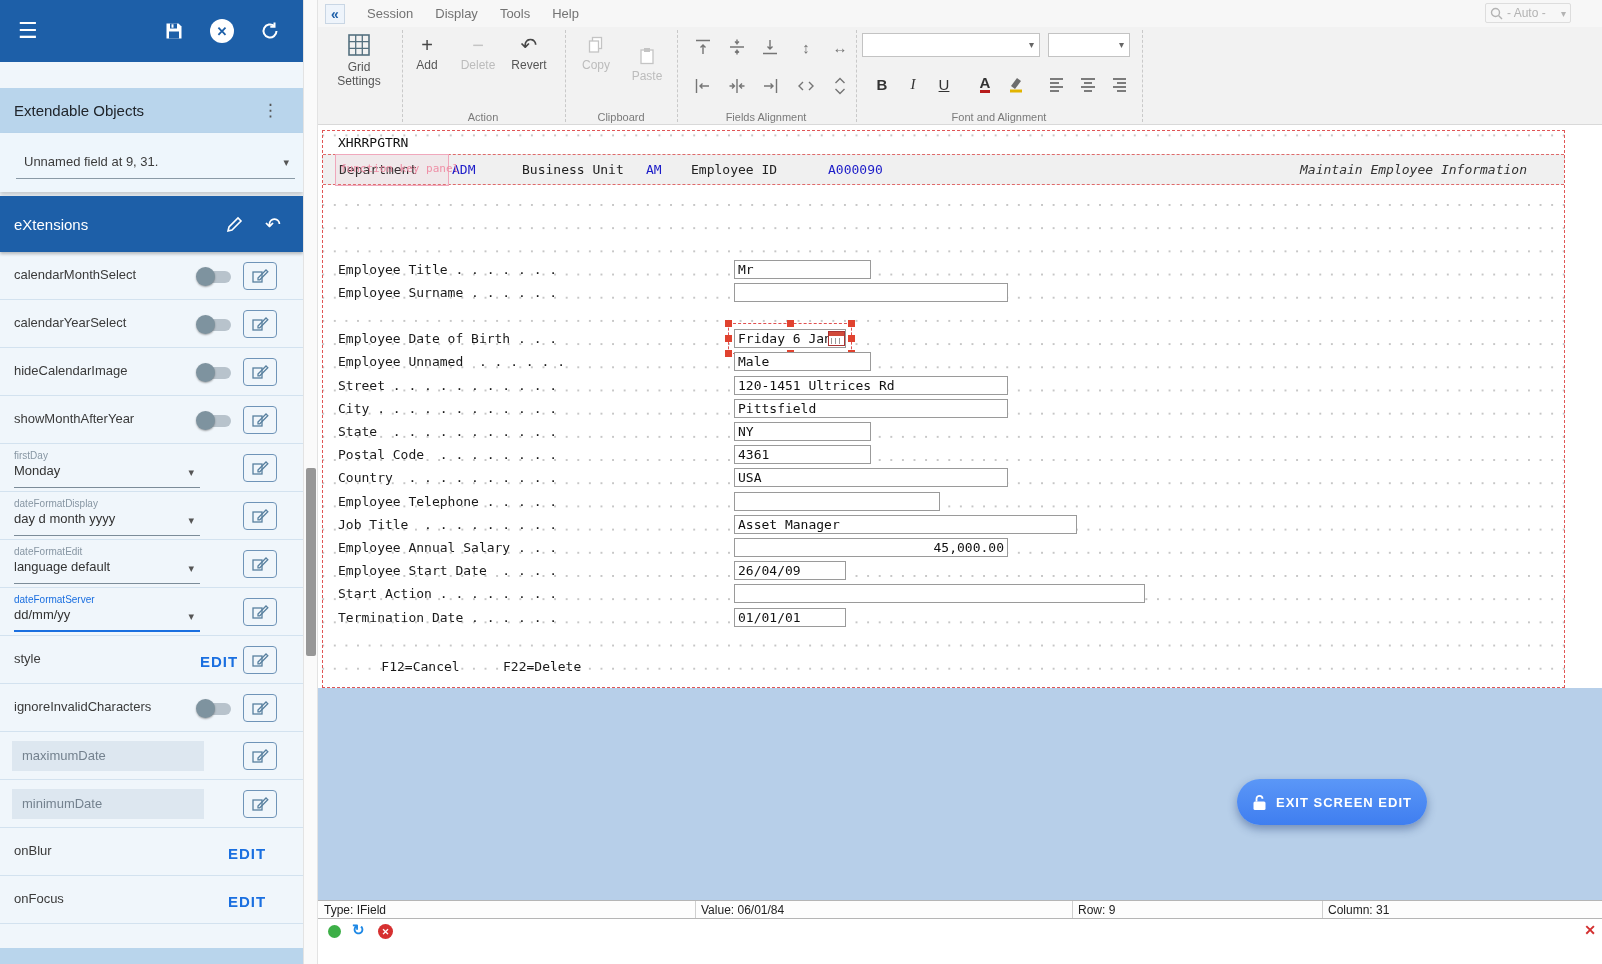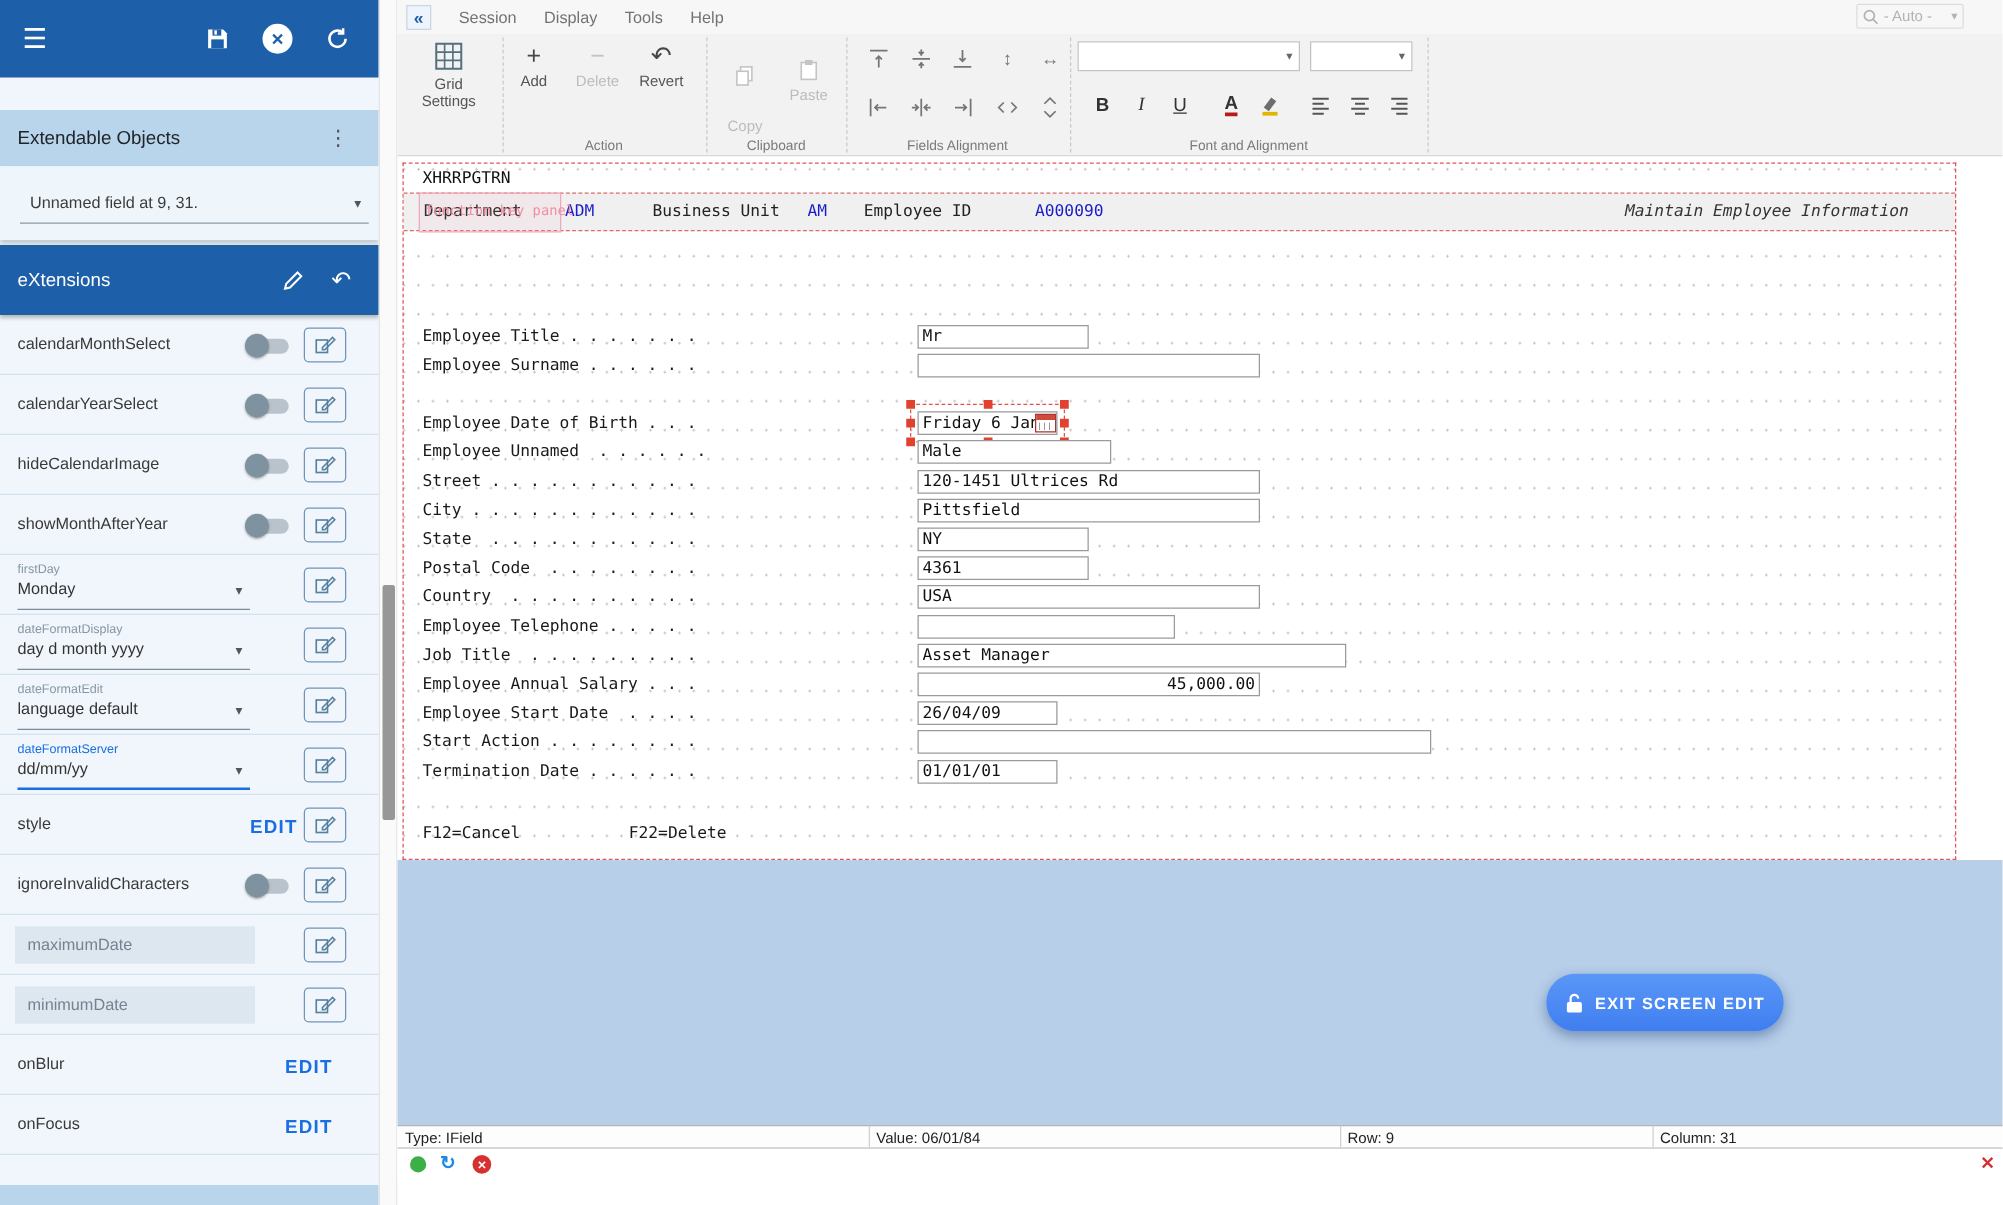--- a/index.html
+++ b/index.html
@@ -124,21 +124,21 @@
   .selfield { position:relative; display:inline-block; width:112px; height:19px; }
   .selfield .finput { width:112px; }
   .marquee { position:absolute; left:-6px; right:-6px; top:-6px; bottom:-6px; border:1px dashed #e05050; }
   .hd { position:absolute; width:7px; height:7px; background:#e0422f; }
   .calbtn { position:absolute; right:1px; top:2px; width:17px; height:15px; background:#fff;
             border:1px solid #a33; cursor:pointer; }
   .calbtn::before { content:""; position:absolute; left:0; top:0; right:0; height:4px; background:#d04a3a; }
   .calbtn::after { content:""; position:absolute; left:2px; right:2px; top:6px; height:6px;
                    background:repeating-linear-gradient(90deg,#999 0 1px,transparent 1px 4px); }
   .fkeys { position:absolute; left:15px; height:23px; display:flex; align-items:center; }
-  .fkeys span { font-size:13px; color:#1a1a1a; }
+  .fkeys span { font-size:13px; color:#1a1a1a;text-align:center; }
   .fkeys .k1 { width:165px; }
 
   
   #blue-area { position:absolute; left:0; top:688px; width:1284px; height:212px; background:#b7cfe9; }
   #exit-btn { position:absolute; left:919px; top:779px; width:190px; height:46px; border:none;
               border-radius:23px; background:linear-gradient(#5b97f7,#3f7ef0); cursor:pointer;
               box-shadow:0 4px 10px rgba(30,60,120,.45); display:flex; align-items:center; justify-content:center; }
   #exit-btn .el { color:#fff; font-size:13px; font-weight:bold; letter-spacing:1px; margin-left:9px; }
 
   #statusbar { position:absolute; left:0; top:900px; width:1284px; height:19px; background:#fdfdfd;
@@ -418,21 +418,21 @@
       </button>
       <button class="tbtn" style="left:102px; top:8px; width:48px;">
         <span class="glyph">↶</span>
         <span class="lbl">Revert</span>
       </button>
       <div class="tgroup-label">Action</div>
     </div>
     <div class="tsep" style="left:247px;"></div>
 
     <div class="tgroup" style="left:248px; width:110px;">
-      <button class="tbtn disabled" style="left:8px; top:24px; width:44px;gap:20px;">
+      <button class="tbtn disabled" style="left:8px; top:8px; width:44px;">
         <svg width="20" height="20" viewBox="0 0 20 20">
             <rect x="6.5" y="2.5" width="9" height="11" fill="#fff" stroke="#c4c4c4" stroke-width="1.3"></rect>
             <rect x="3.5" y="6" width="9" height="11" fill="#fff" stroke="#c4c4c4" stroke-width="1.3"></rect>
           </svg>
         <span class="lbl">Copy</span>
       </button>
       <button class="tbtn disabled" style="left:59px; top:19px; width:44px;justify-content:flex-end;">
         <svg width="20" height="20" viewBox="0 0 20 20">
             <rect x="4" y="4" width="12" height="13.5" fill="#fff" stroke="#c4c4c4" stroke-width="1.3"></rect>
             <rect x="7" y="2" width="6" height="4" fill="#c4c4c4"></rect>
@@ -572,21 +572,21 @@
         <span class="hd" style="right:-9px; top:-9px"></span>
         <span class="hd" style="left:-9px; top:6px"></span>
         <span class="hd" style="right:-9px; top:6px"></span>
         <span class="hd" style="left:-9px; bottom:-9px"></span>
         <span class="hd" style="left:53px; bottom:-9px"></span>
         <span class="hd" style="right:-9px; bottom:-9px"></span>
       </span>
     </div>
     <div class="frow" style="top:219.3px">
       <span class="flabel">Employee Unnamed  . . . . . .</span>
-      <span class="finput" style="width:155px">Male</span>
+      <span class="finput" style="width:137px">Male</span>
     </div>
     <div class="frow" style="top:242.5px">
       <span class="flabel">Street . . . . . . . . . . .</span>
       <span class="finput" style="width:274px">120-1451 Ultrices Rd</span>
     </div>
     <div class="frow" style="top:265.7px">
       <span class="flabel">City . . . . . . . . . . . .</span>
       <span class="finput" style="width:274px">Pittsfield</span>
     </div>
     <div class="frow" style="top:288.9px">

